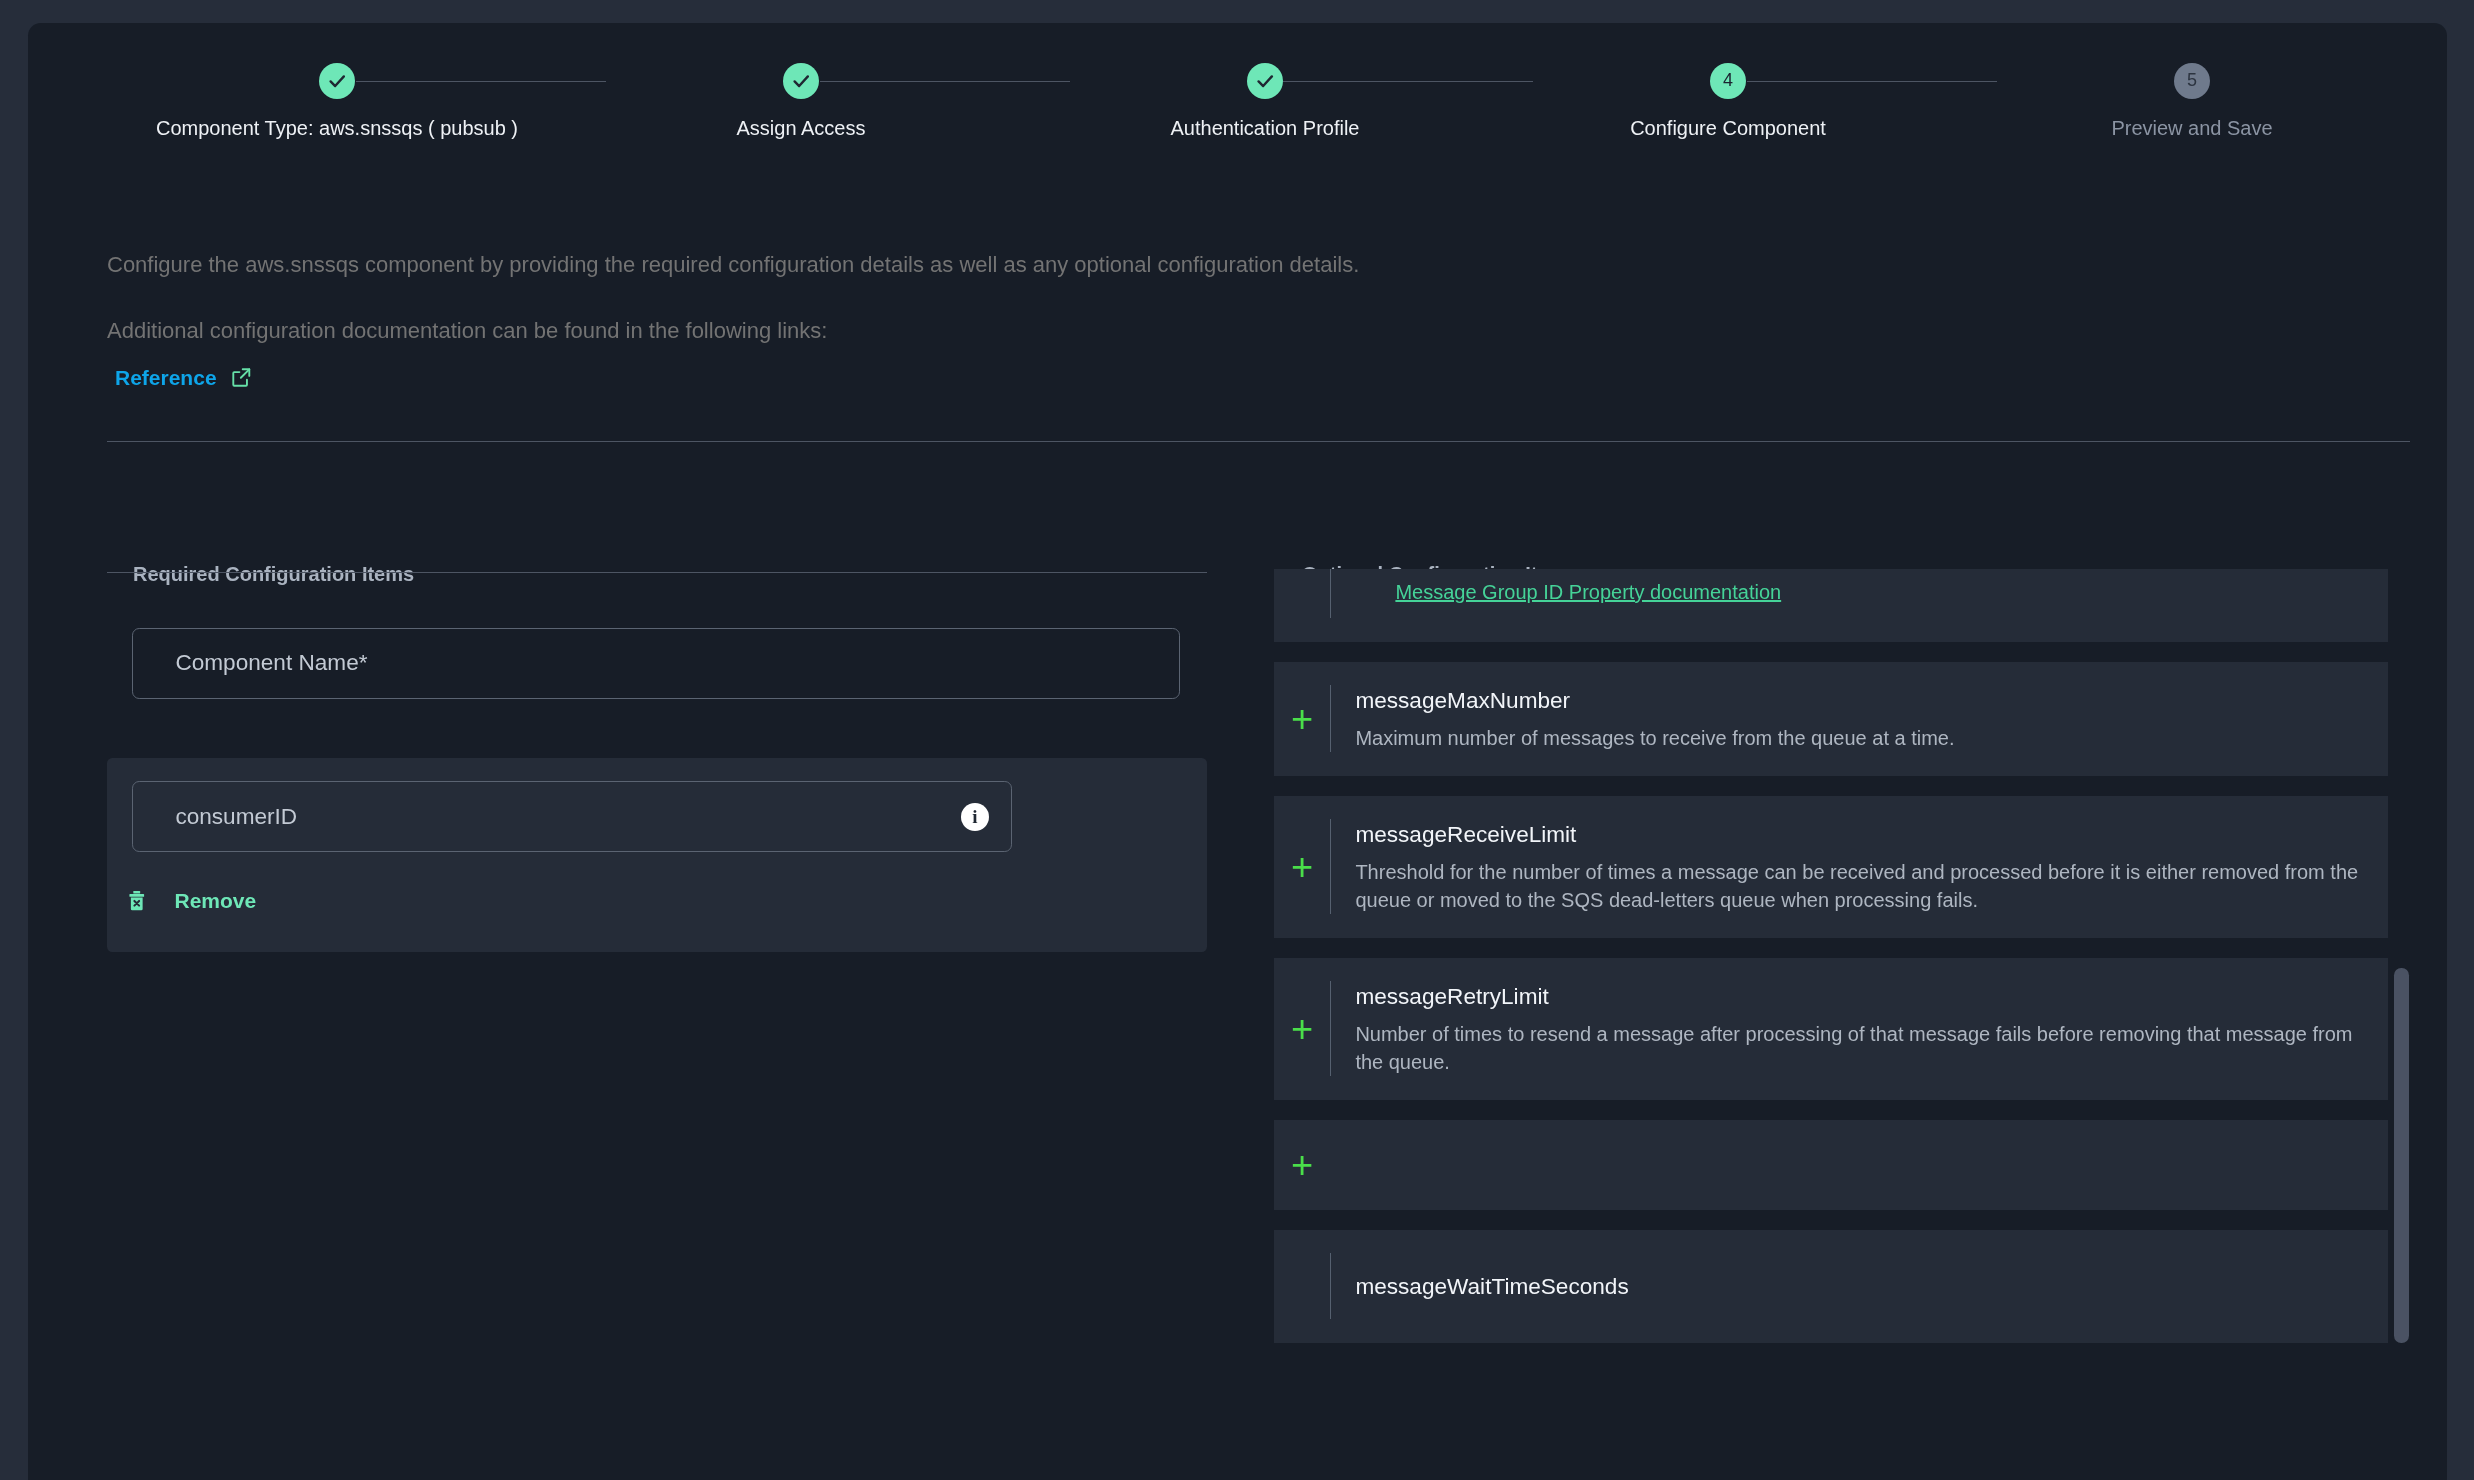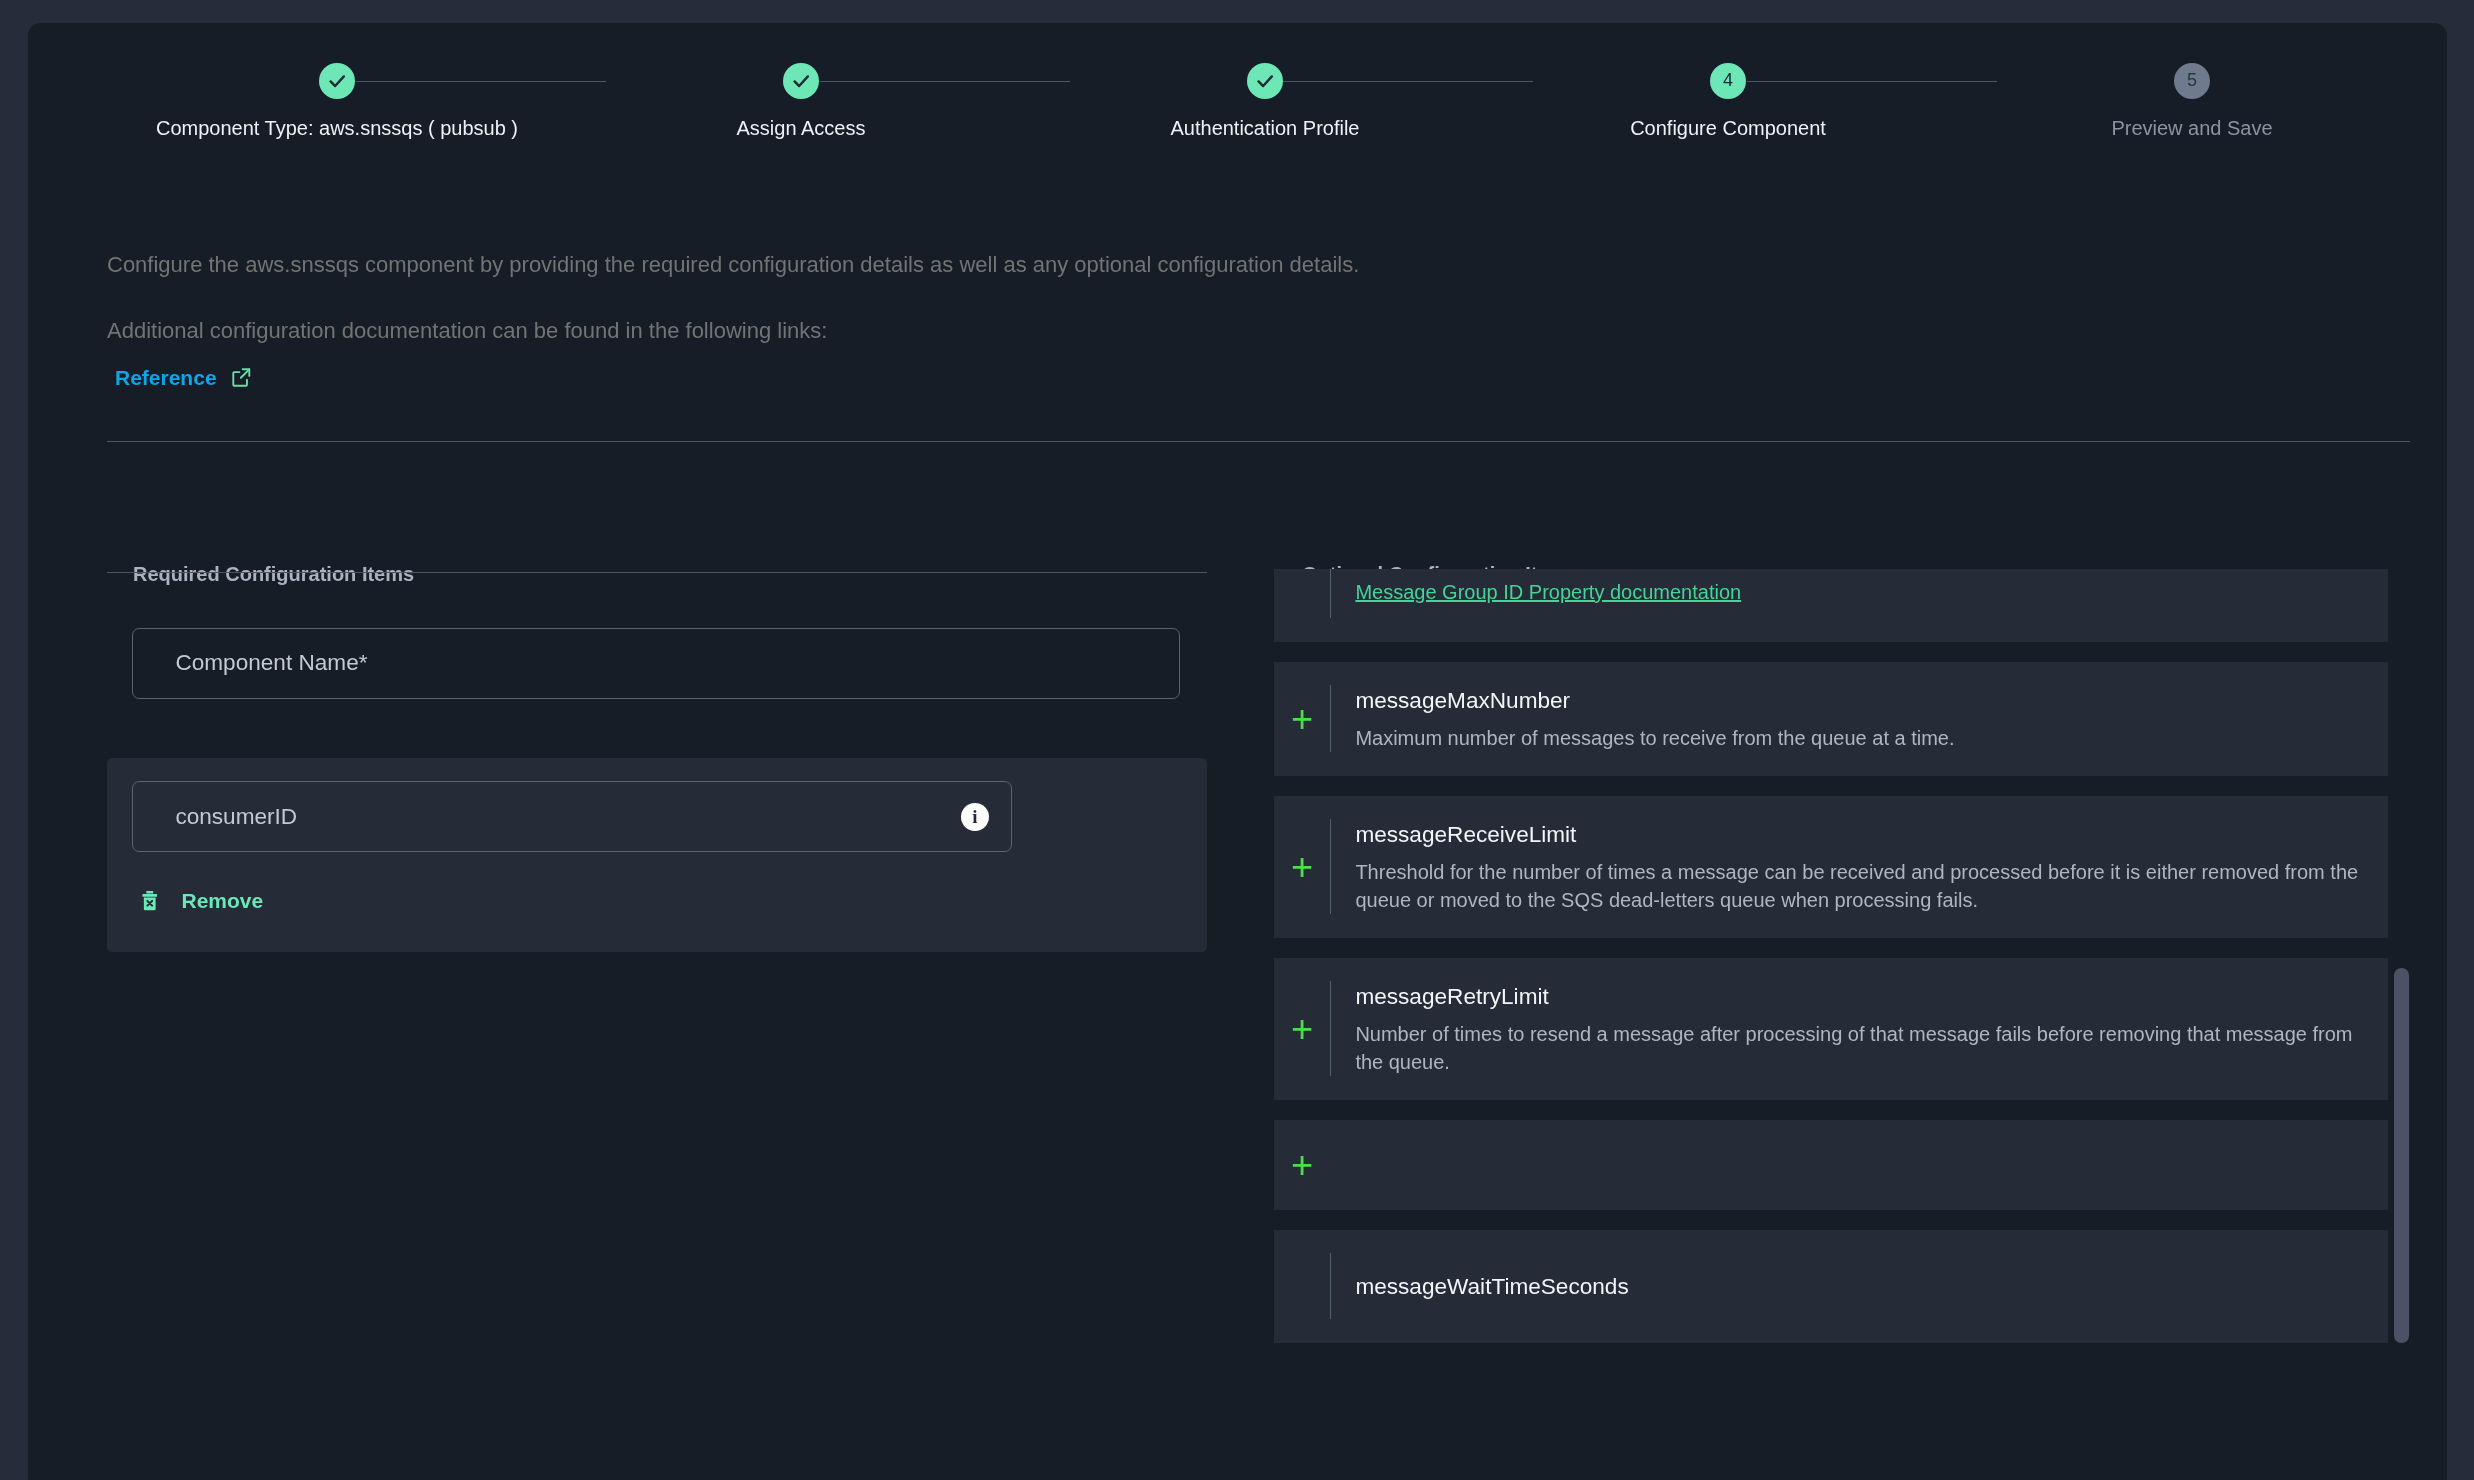--- a/index.html
+++ b/index.html
@@ -184,24 +184,24 @@
     display: flex;
     align-items: center;
     justify-content: center;
     font-size: 19px;
     font-weight: bold;
     font-family: "Liberation Serif", serif;
     cursor: pointer;
   }
   #remove-button {
     position: absolute;
-    left: 31px;
+    left: 18px;
     top: 131px;
     display: flex;
-    gap: 20px;
+    gap: 26px;
     color: #6ee7b7;
     font-size: 21px;
     font-weight: bold;
     cursor: pointer;
   }
   #remove-button svg { display: block; }
 
   
   #optional-scroll {
     position: absolute;
@@ -258,20 +258,21 @@
     line-height: 28px;
     margin-top: 8.1px;
   }
   .opt-link {
     display: inline-block;
     margin-top: 11px;
     font-size: 20px;
     color: #45d398;
     text-decoration: underline;
     cursor: pointer;
+    margin-left: 40px;
   }
 
   
   #opt-scrollbar-thumb {
     position: absolute;
     left: 2366px;
     top: 945px;
     width: 14.5px;
     height: 375px;
     background: #4a5263;

